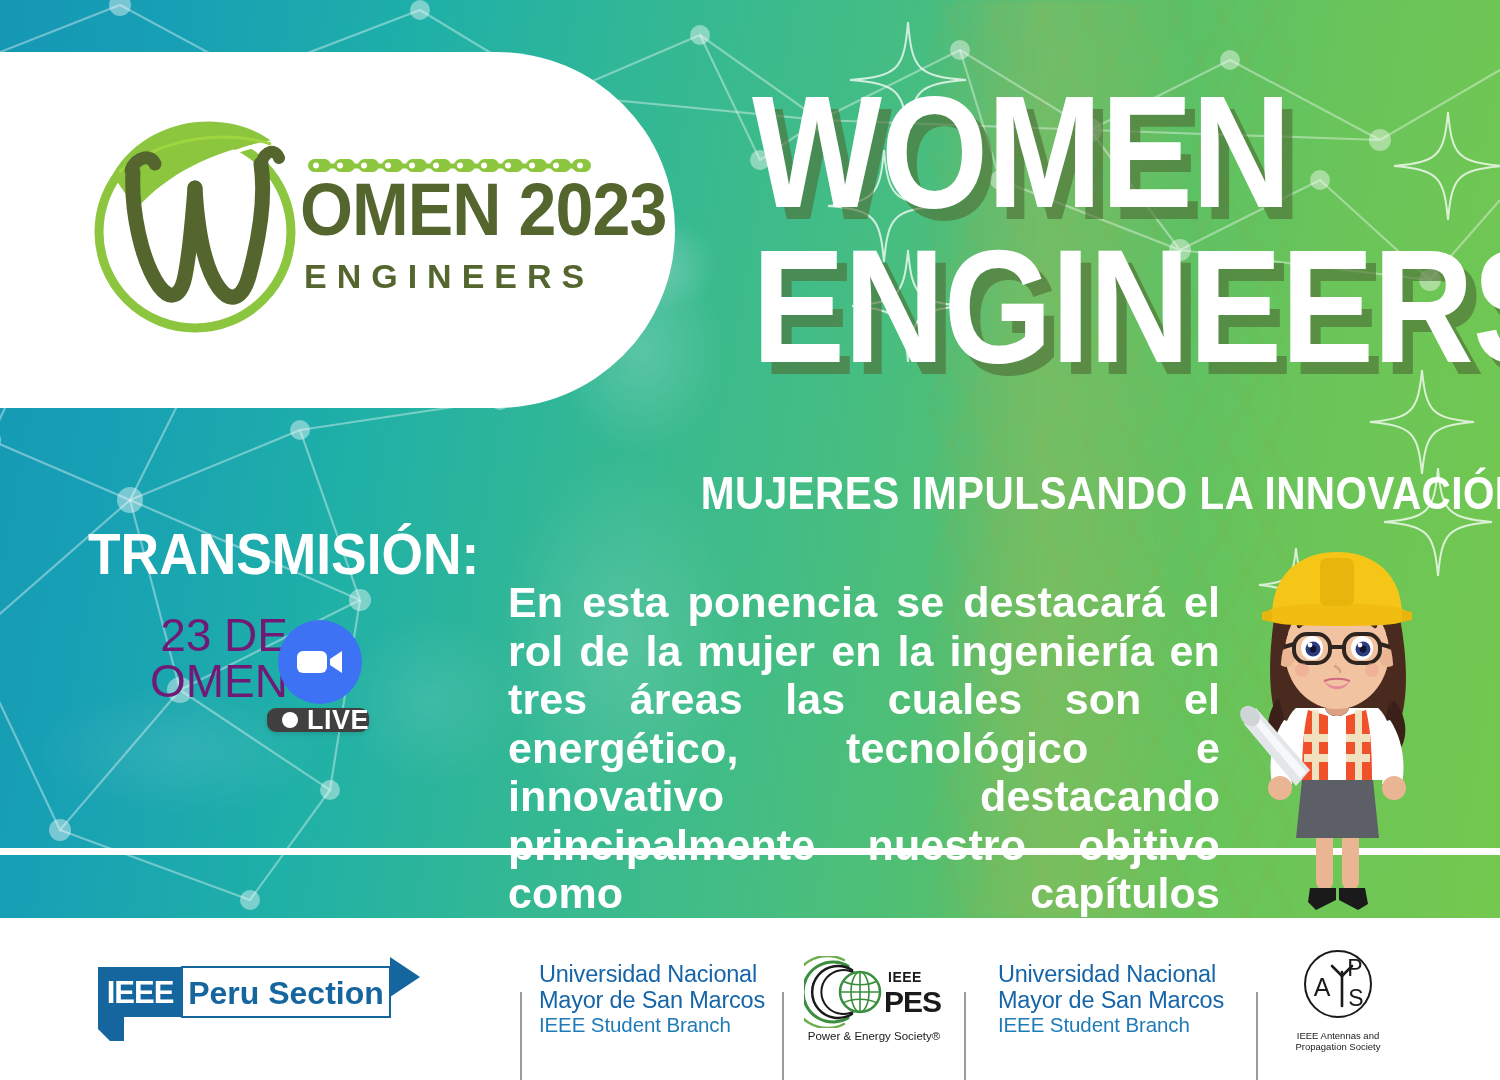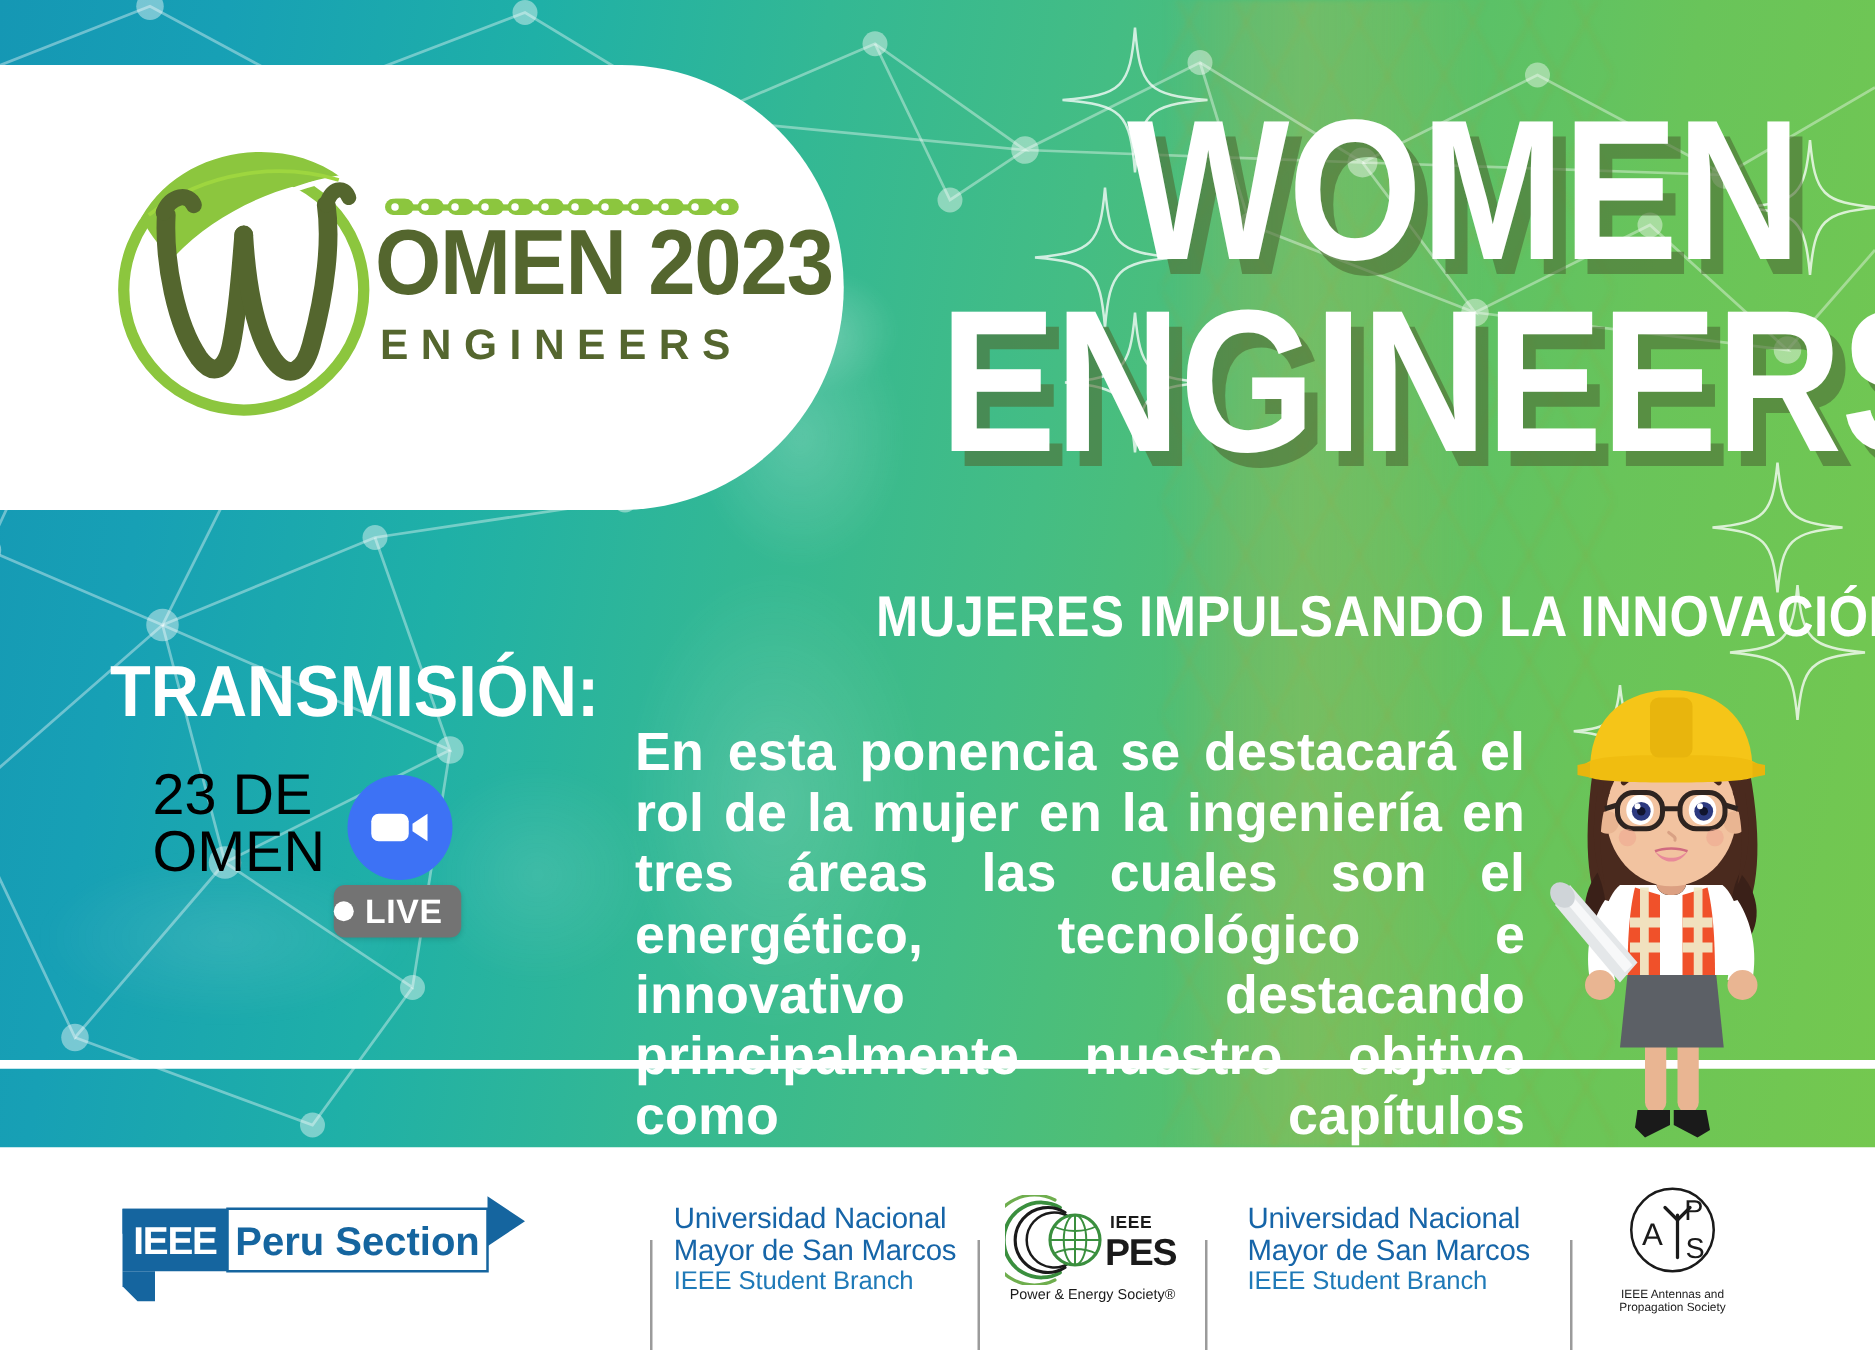--- a/index.html
+++ b/index.html
@@ -71,21 +71,21 @@
     white-space:nowrap;
   }
   .logo-engineers{
     position:absolute;left:4px;top:104px;
     font-family:"Liberation Sans", sans-serif;
     font-weight:700;font-size:34px;letter-spacing:10px;
     color:#54662e;line-height:1;white-space:nowrap;
   }
 
   
-  .title-block{position:absolute;left:640px;top:78px;width:800px;text-align:right;}
+  .title-block{position:absolute;left:640px;top:78px;width:800px;}
   .title-line{
     position:relative;
     font-family:"Liberation Sans Narrow","Liberation Sans",sans-serif;
     font-weight:700;
     font-size:160px;line-height:.92;
     color:#ffffff;
     letter-spacing:-1px;
     transform:scaleX(.86);transform-origin:right center;
     white-space:nowrap;
     text-shadow:12px 12px 0 rgba(78,110,53,.62);
@@ -115,36 +115,36 @@
   
   .trans-title{
     position:absolute;left:88px;top:525px;
     font-family:"Liberation Sans Narrow","Liberation Sans",sans-serif;
     font-weight:700;font-size:58px;line-height:1;
     color:#ffffff;letter-spacing:0px;
     transform:scaleX(.92);transform-origin:left center;
     white-space:nowrap;
   }
   .trans-date{
-    position:absolute;left:122px;top:612px;width:180px;
+    position:absolute;left:108px;top:612px;width:180px;
     font-family:"Liberation Sans Narrow","Liberation Sans",sans-serif;
     font-weight:400;font-size:46px;line-height:1.0;
-    color:#000000;text-align:left;
+    color:#701a75;text-align:right;
   }
   .zoom-badge{
     position:absolute;left:278px;top:620px;width:84px;height:84px;
     border-radius:50%;
     background:#3d72f5;
     display:flex;align-items:center;justify-content:center;
   }
   .live-badge{
     position:absolute;left:267px;top:708px;
-    width:102px;height:42px;border-radius:9px;
-    background:#737373;
-    display:flex;align-items:center;justify-content:flex-start;gap:9px;
+    width:102px;height:24px;border-radius:9px;
+    background:#404040;
+    display:flex;align-items:center;justify-content:flex-end;gap:9px;
     box-shadow:0 2px 4px rgba(0,0,0,.12);
   }
   .live-dot{width:16px;height:16px;border-radius:50%;background:#fff;display:block;}
   .live-text{
     font-family:"Liberation Sans Narrow","Liberation Sans",sans-serif;
     font-weight:700;font-size:27px;color:#fff;letter-spacing:.5px;line-height:1;
   }
 
   
   .divider-line{

